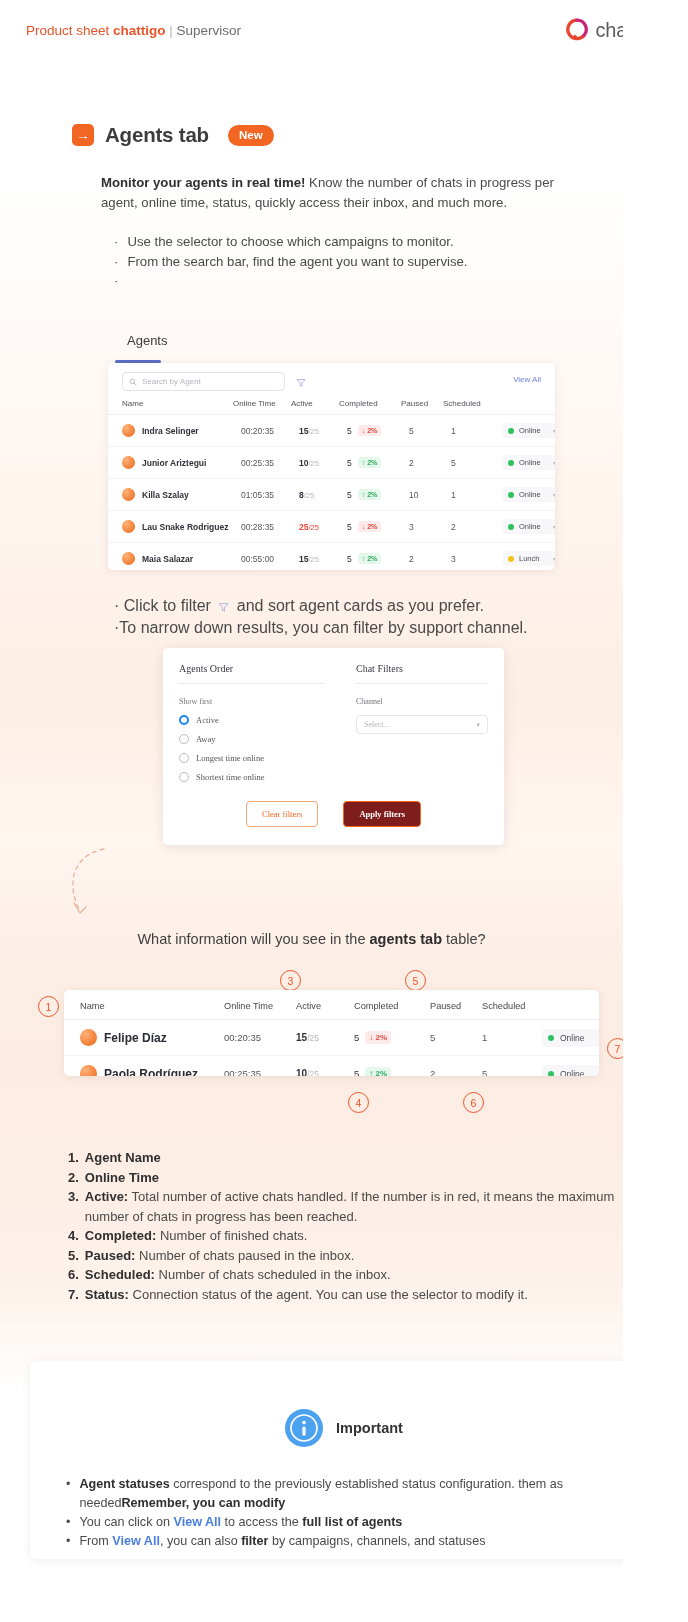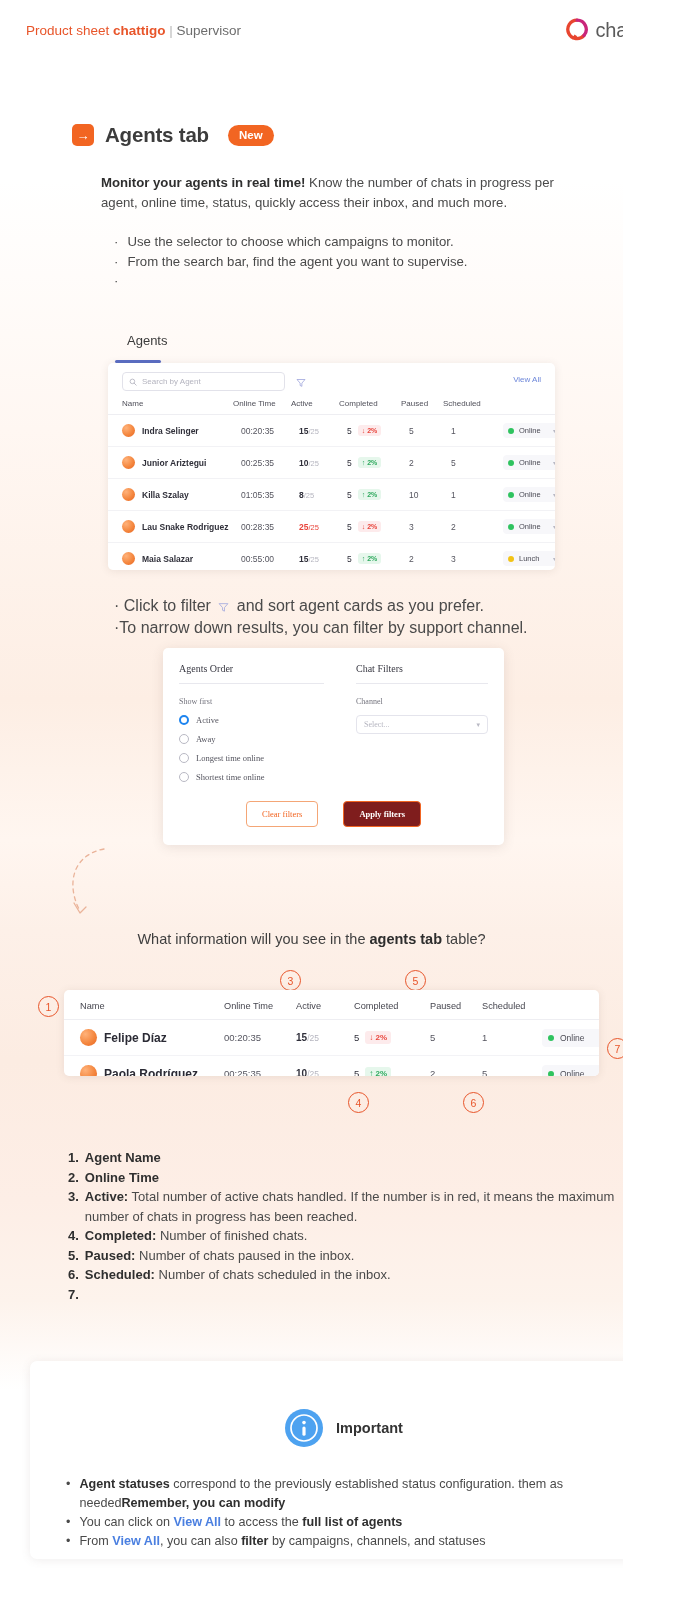--- a/index.html
+++ b/index.html
@@ -632,20 +632,21 @@
       <div class="exp-item">
         <span class="n">5.</span>
         <span><b>Paused:</b> Number of chats paused in the inbox.</span>
       </div>
       <div class="exp-item">
         <span class="n">6.</span>
         <span><b>Scheduled:</b> Number of chats scheduled in the inbox.</span>
       </div>
       <div class="exp-item">
         <span class="n">7.</span>
+        <span><b>Status:</b> Connection status of the agent. You can use the selector to modify it.</span>
       </div>
     </div>
 
   <div class="imp-card">
     <div class="imp-head">
       <span class="imp-icon">
         <svg width="38" height="38" viewBox="0 0 38 38">
             <circle cx="19" cy="19" r="13" fill="none" stroke="#ffffff" stroke-width="1.7"></circle>
             <circle cx="19" cy="13.6" r="1.8" fill="#ffffff"></circle>
             <rect x="17.4" y="17.4" width="3.2" height="9.4" rx="1.6" fill="#ffffff"></rect>

